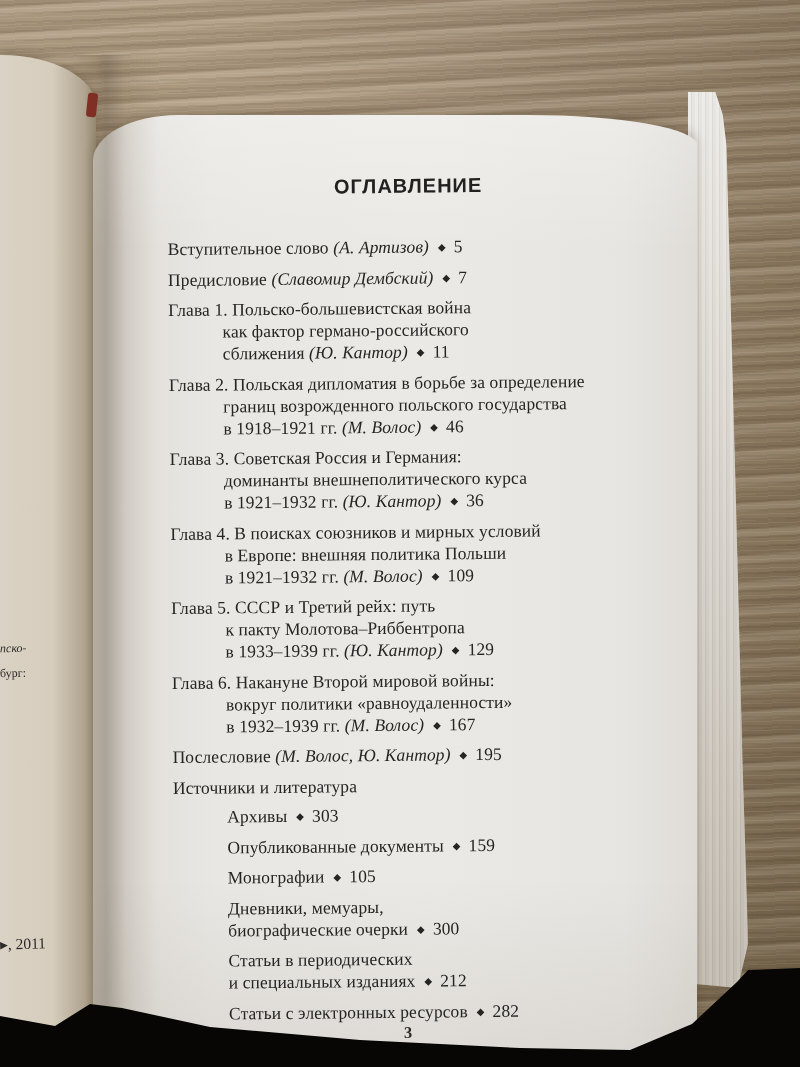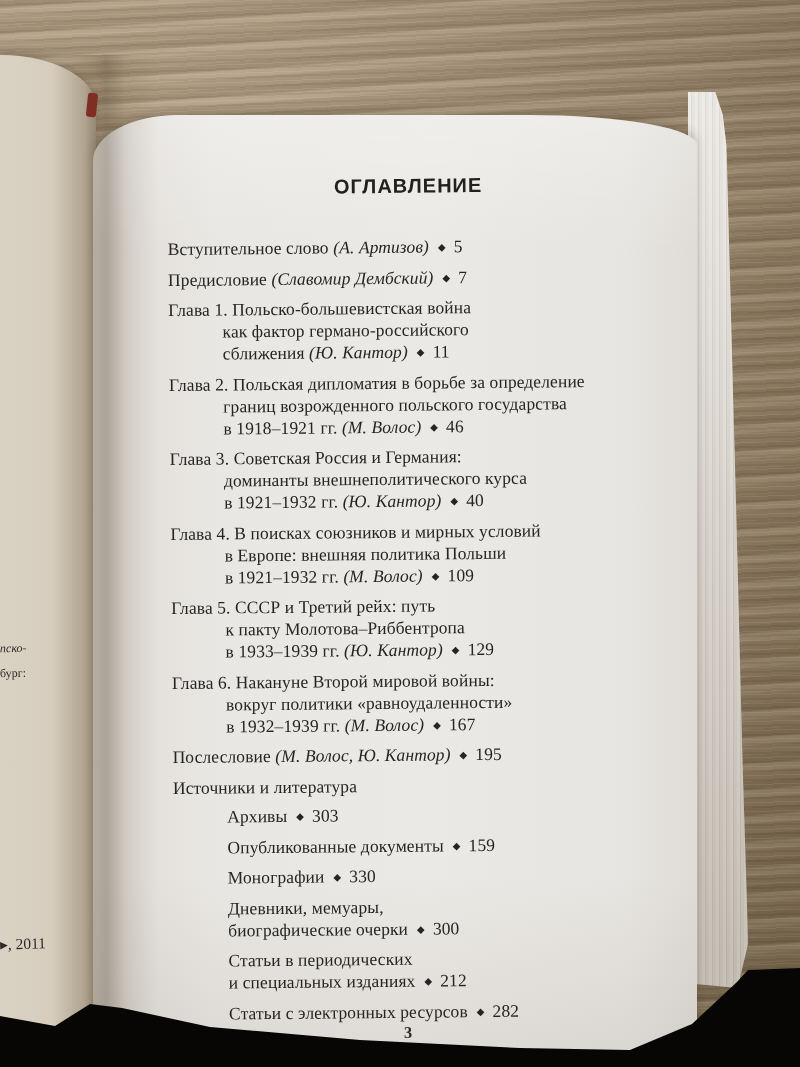--- a/index.html
+++ b/index.html
@@ -137,21 +137,21 @@
             <div class="line ind"><span>сближения </span><em>(Ю. Кантор)</em><span class="sep">◆</span><span class="pg">11</span></div>
           </div>
           <div class="entry">
             <div class="line"><span>Глава 2. Польская дипломатия в борьбе за определение</span></div>
             <div class="line ind"><span>границ возрожденного польского государства</span></div>
             <div class="line ind"><span>в 1918–1921 гг. </span><em>(М. Волос)</em><span class="sep">◆</span><span class="pg">46</span></div>
           </div>
           <div class="entry">
             <div class="line"><span>Глава 3. Советская Россия и Германия:</span></div>
             <div class="line ind"><span>доминанты внешнеполитического курса</span></div>
-            <div class="line ind"><span>в 1921–1932 гг. </span><em>(Ю. Кантор)</em><span class="sep">◆</span><span class="pg">40</span></div>
+            <div class="line ind"><span>в 1921–1932 гг. </span><em>(Ю. Кантор)</em><span class="sep">◆</span><span class="pg">36</span></div>
           </div>
           <div class="entry">
             <div class="line"><span>Глава 4. В поисках союзников и мирных условий</span></div>
             <div class="line ind"><span>в Европе: внешняя политика Польши</span></div>
             <div class="line ind"><span>в 1921–1932 гг. </span><em>(М. Волос)</em><span class="sep">◆</span><span class="pg">109</span></div>
           </div>
           <div class="entry">
             <div class="line"><span>Глава 5. СССР и Третий рейх: путь</span></div>
             <div class="line ind"><span>к пакту Молотова–Риббентропа</span></div>
             <div class="line ind"><span>в 1933–1939 гг. </span><em>(Ю. Кантор)</em><span class="sep">◆</span><span class="pg">129</span></div>
@@ -167,21 +167,21 @@
           <div class="entry">
             <div class="line"><span>Источники и литература</span></div>
           </div>
           <div class="entry">
             <div class="line ind"><span>Архивы</span><span class="sep">◆</span><span class="pg">303</span></div>
           </div>
           <div class="entry">
             <div class="line ind"><span>Опубликованные документы</span><span class="sep">◆</span><span class="pg">159</span></div>
           </div>
           <div class="entry">
-            <div class="line ind"><span>Монографии</span><span class="sep">◆</span><span class="pg">330</span></div>
+            <div class="line ind"><span>Монографии</span><span class="sep">◆</span><span class="pg">105</span></div>
           </div>
           <div class="entry">
             <div class="line ind"><span>Дневники, мемуары,</span></div>
             <div class="line ind"><span>биографические очерки</span><span class="sep">◆</span><span class="pg">300</span></div>
           </div>
           <div class="entry">
             <div class="line ind"><span>Статьи в периодических</span></div>
             <div class="line ind"><span>и специальных изданиях</span><span class="sep">◆</span><span class="pg">212</span></div>
           </div>
           <div class="entry">

